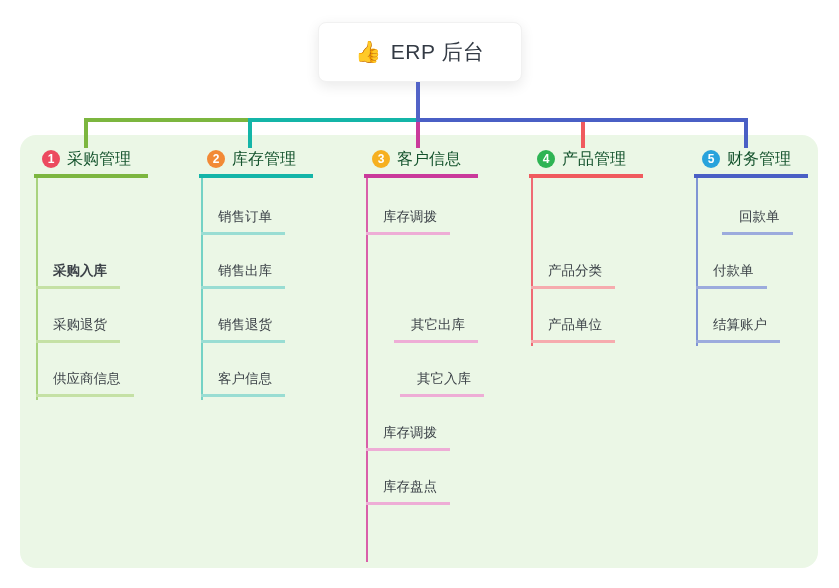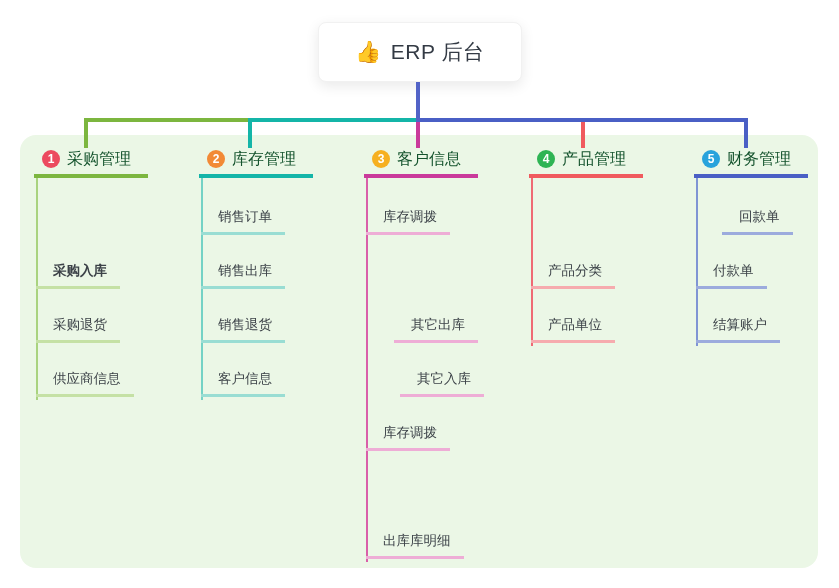--- a/index.html
+++ b/index.html
@@ -110,22 +110,22 @@
     </div>
     <div class="child" style="top:167px;padding-left:28px;">
       <span class="child-label" style="border-color: rgb(238, 173, 214);">其它出库</span>
     </div>
     <div class="child" style="top:221px;">
       <span class="child-label" style="border-color: rgb(238, 173, 214); margin-left: 34px;">其它入库</span>
     </div>
     <div class="child" style="top:275px;">
       <span class="child-label" style="border-color: rgb(238, 173, 214);">库存调拨</span>
     </div>
-    <div class="child" style="top:383px;">
-      <span class="child-label" style="border-color: rgb(238, 173, 214);">出库库明细</span>
+    <div class="child" style="top:329px;">
+      <span class="child-label" style="border-color: rgb(238, 173, 214);">库存盘点</span>
     </div>
   </div>
 
   <div class="branch" style="left:529px;">
     <div class="branch-header" style="border-color: rgb(240, 90, 94);">
       <span class="badge" style="background: rgb(47, 180, 84);">4</span>
       <span class="branch-title">产品管理</span>
     </div>
     <div class="vline" style="height: 168px; background: rgb(239, 106, 116);"></div>
     <div class="child" style="top:113px;">

